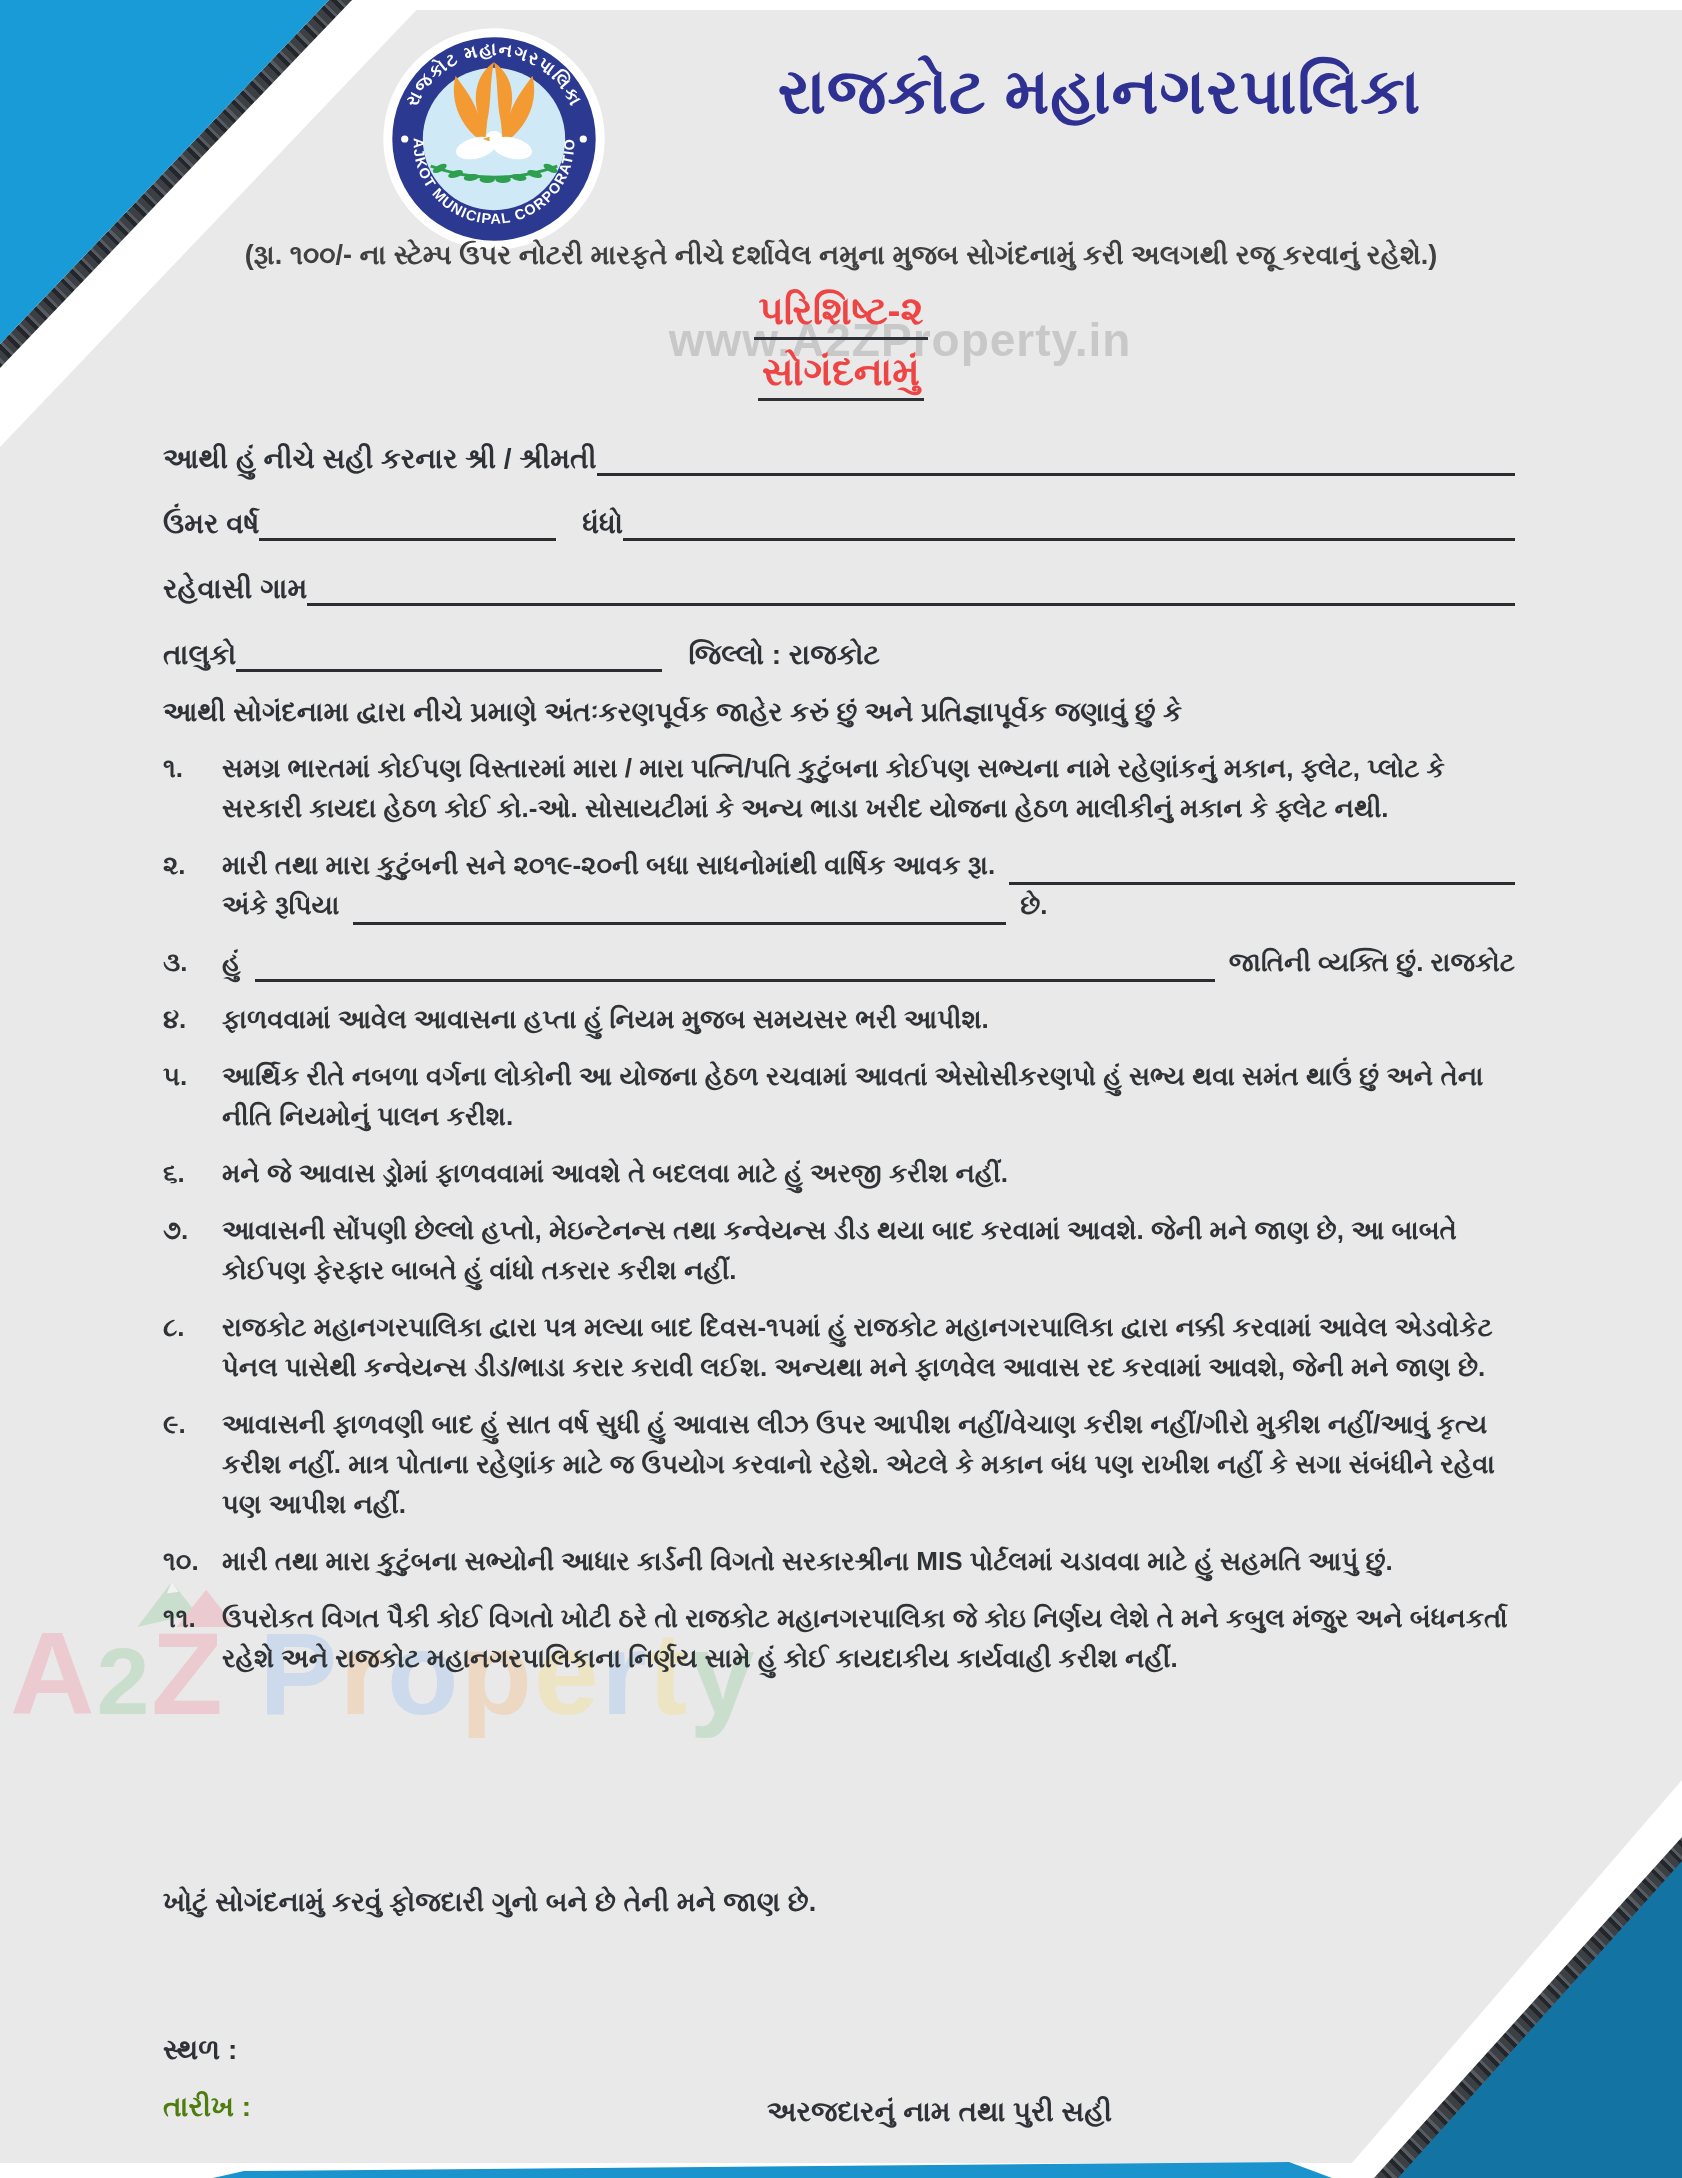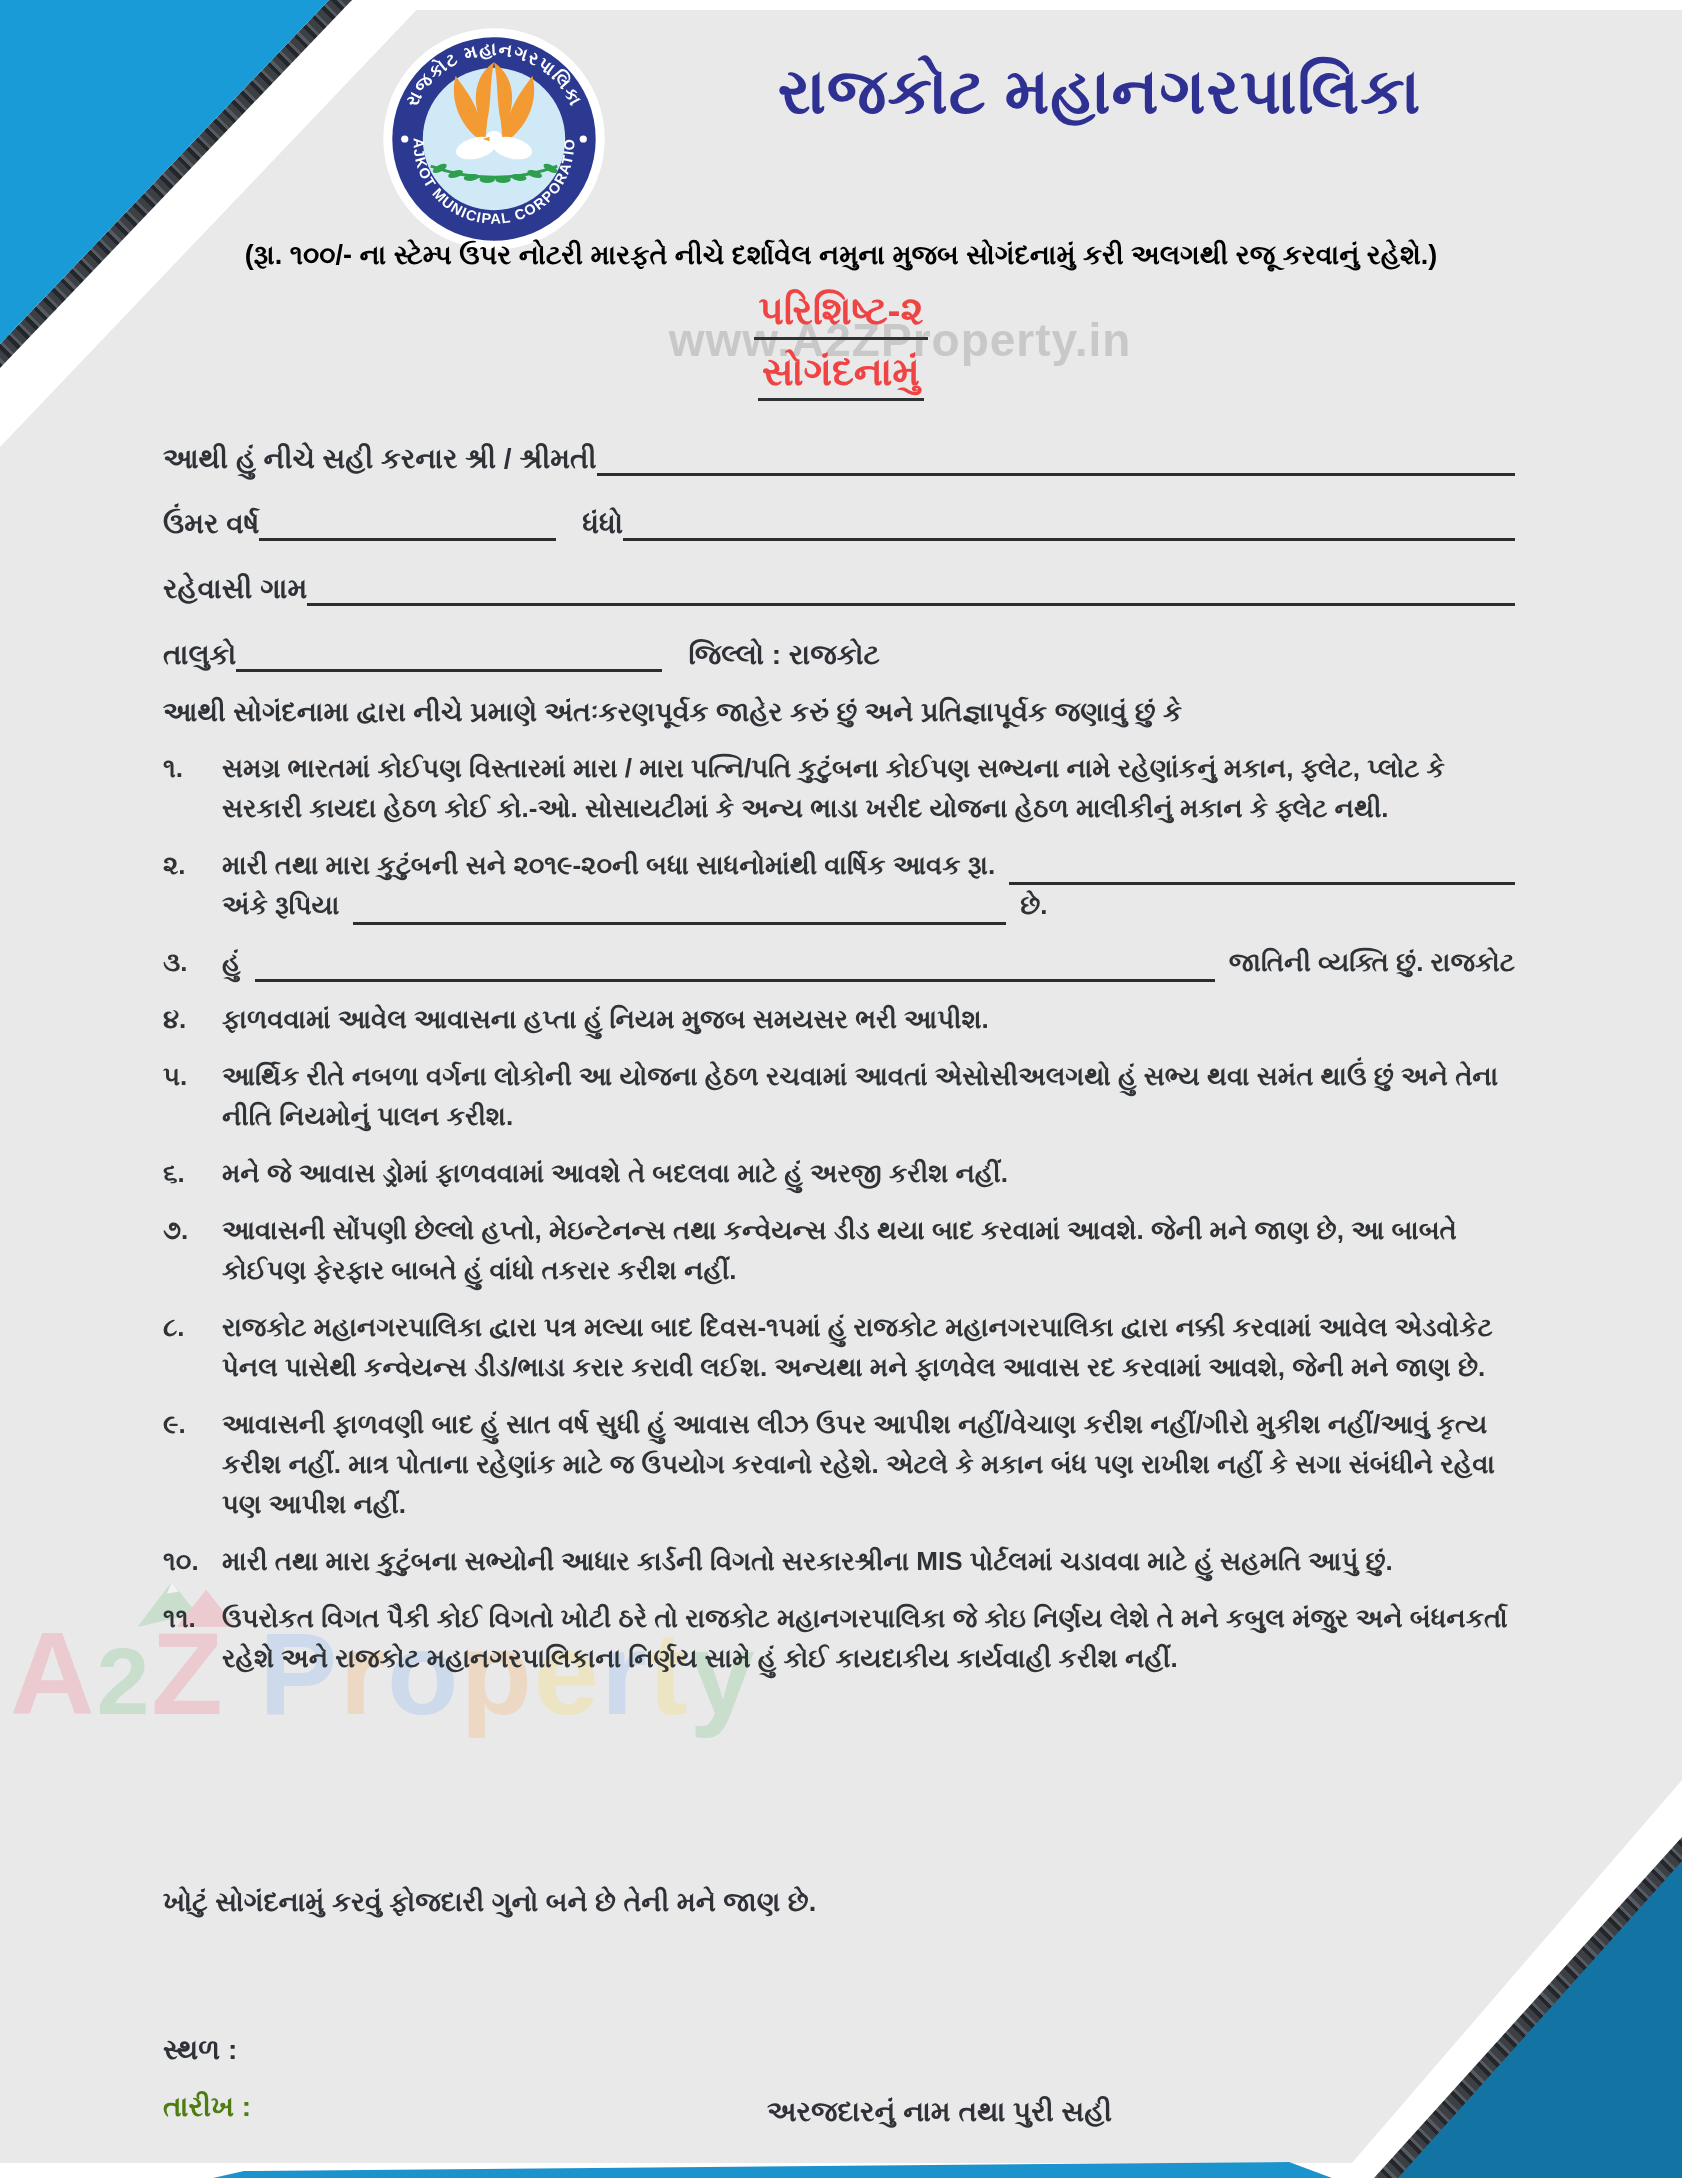--- a/index.html
+++ b/index.html
@@ -36,21 +36,21 @@
   .wm-side .w2{font-size:95px;}
   .wm-mountain{position:absolute;top:-34px;left:117px;}
 
   
   .content{position:absolute;inset:0;z-index:10;color:#303336;}
   .logo{position:absolute;left:381px;top:26px;width:226px;height:226px;}
   .page-title{position:absolute;left:634px;top:55px;width:931px;text-align:center;
     font-size:63px;font-weight:bold;color:#2e3192;letter-spacing:1px;white-space:nowrap;}
 
   .stamp-note{position:absolute;left:163px;right:163px;top:240px;text-align:center;
-    font-size:27px;font-weight:600;color:#000000;}
+    font-size:27px;font-weight:600;color:#404040;}
   .h-appendix{position:absolute;left:0;right:0;top:289px;text-align:center;}
   .h-affidavit{position:absolute;left:0;right:0;top:350px;text-align:center;}
   .h-underline{display:inline-block;font-size:39px;font-weight:bold;color:#ef4444;
     border-bottom:3px solid #2e3136;padding:0 4px 3px 4px;}
 
   .form-row{position:absolute;left:163px;right:167px;display:flex;align-items:flex-end;
     font-size:28px;font-weight:600;color:#2e3136;height:44px;}
   .blank{border-bottom:3px solid #2b2d30;height:34px;}
   .grow{flex:1 1 auto;}
   .lbl{white-space:nowrap;}
@@ -213,21 +213,21 @@
         </div>
       </div>
 
       <div class="clause">
         <div class="num">૪.</div>
         <div>ફાળવવામાં આવેલ આવાસના હપ્તા હું નિયમ મુજબ સમયસર ભરી આપીશ.</div>
       </div>
 
       <div class="clause">
         <div class="num">૫.</div>
-        <div>આર્થિક રીતે નબળા વર્ગના લોકોની આ યોજના હેઠળ રચવામાં આવતાં એસોસીઅલગથો હું સભ્ય થવા સમંત થાઉં છું અને તેના નીતિ નિયમોનું પાલન કરીશ.</div>
+        <div>આર્થિક રીતે નબળા વર્ગના લોકોની આ યોજના હેઠળ રચવામાં આવતાં એસોસીકરણપો હું સભ્ય થવા સમંત થાઉં છું અને તેના નીતિ નિયમોનું પાલન કરીશ.</div>
       </div>
 
       <div class="clause">
         <div class="num">૬.</div>
         <div>મને જે આવાસ ડ્રોમાં ફાળવવામાં આવશે તે બદલવા માટે હું અરજી કરીશ નહીં.</div>
       </div>
 
       <div class="clause">
         <div class="num">૭.</div>
         <div>આવાસની સોંપણી છેલ્લો હપ્તો, મેઇન્ટેનન્સ તથા કન્વેયન્સ ડીડ થયા બાદ કરવામાં આવશે. જેની મને જાણ છે, આ બાબતે કોઈપણ ફેરફાર બાબતે હું વાંધો તકરાર કરીશ નહીં.</div>

